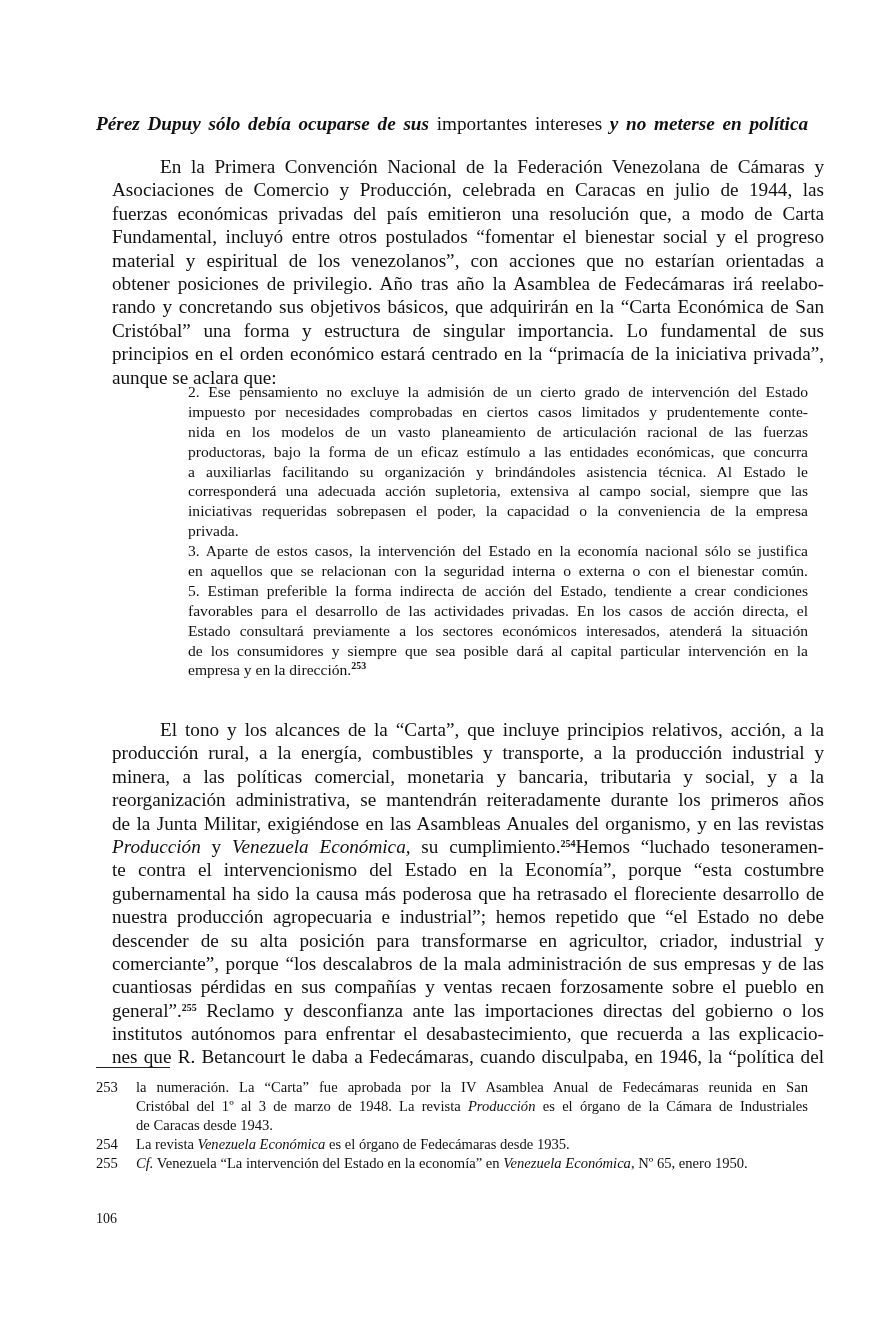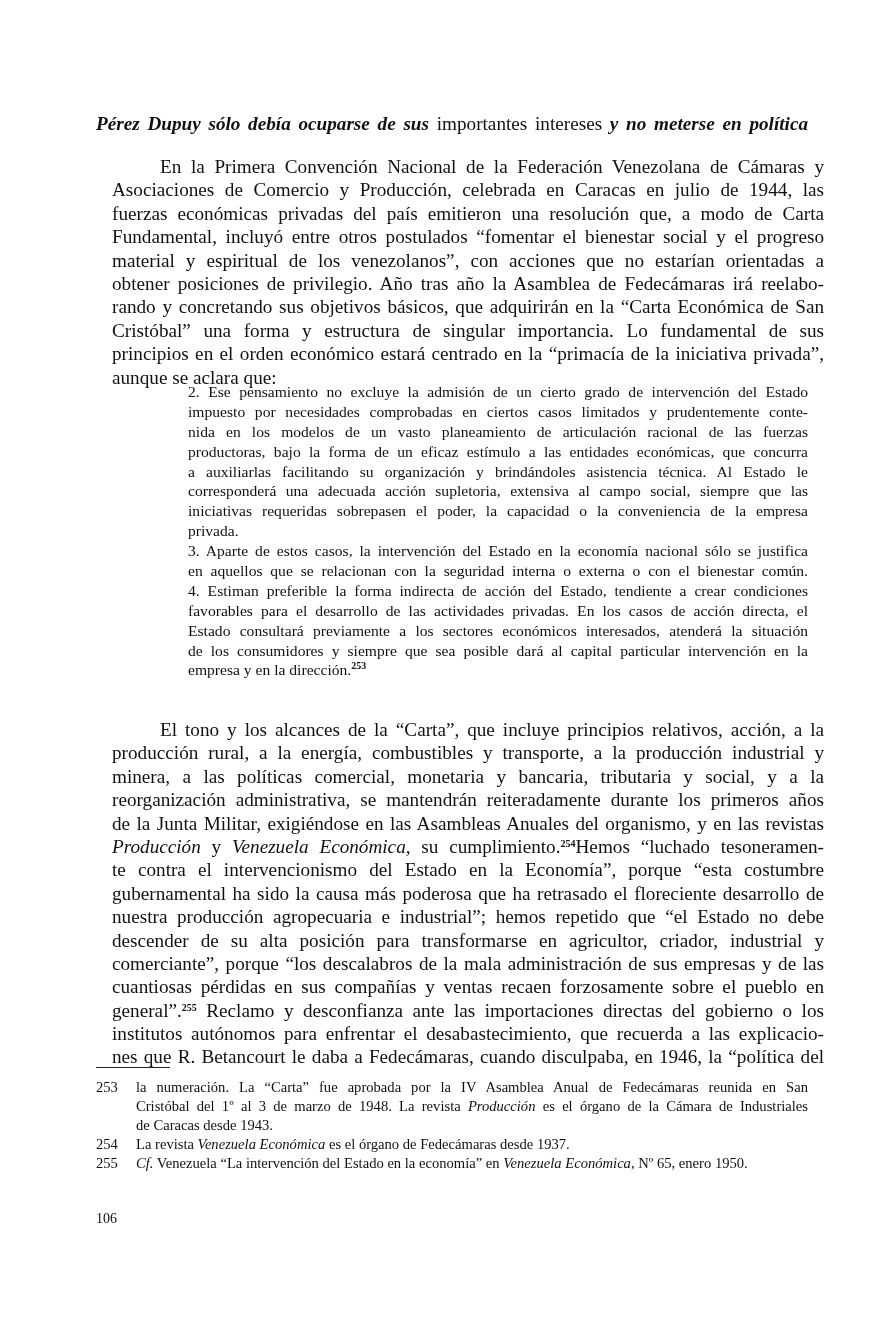--- a/index.html
+++ b/index.html
@@ -64,21 +64,21 @@
     <span class="line">2. Ese pensamiento no excluye la admisión de un cierto grado de intervención del Estado</span>
     <span class="line">impuesto por necesidades comprobadas en ciertos casos limitados y prudentemente conte-</span>
     <span class="line">nida en los modelos de un vasto planeamiento de articulación racional de las fuerzas</span>
     <span class="line">productoras, bajo la forma de un eficaz estímulo a las entidades económicas, que concurra</span>
     <span class="line">a auxiliarlas facilitando su organización y brindándoles asistencia técnica. Al Estado le</span>
     <span class="line">corresponderá una adecuada acción supletoria, extensiva al campo social, siempre que las</span>
     <span class="line">iniciativas requeridas sobrepasen el poder, la capacidad o la conveniencia de la empresa</span>
     <span class="line last">privada.</span>
     <span class="line">3. Aparte de estos casos, la intervención del Estado en la economía nacional sólo se justifica</span>
     <span class="line">en aquellos que se relacionan con la seguridad interna o externa o con el bienestar común.</span>
-    <span class="line">4. Estiman preferible la forma indirecta de acción del Estado, tendiente a crear condiciones</span>
+    <span class="line">5. Estiman preferible la forma indirecta de acción del Estado, tendiente a crear condiciones</span>
     <span class="line">favorables para el desarrollo de las actividades privadas. En los casos de acción directa, el</span>
     <span class="line">Estado consultará previamente a los sectores económicos interesados, atenderá la situación</span>
     <span class="line">de los consumidores y siempre que sea posible dará al capital particular intervención en la</span>
     <span class="line last"><span>empresa y en la dirección.</span><sup class="fn">253</sup></span>
   </div>
 
   <div class="para" style="top:706px;">
     <span class="line indent">El tono y los alcances de la “Carta”, que incluye principios relativos, acción, a la</span>
     <span class="line">producción rural, a la energía, combustibles y transporte, a la producción industrial y</span>
     <span class="line">minera, a las políticas comercial, monetaria y bancaria, tributaria y social, y a la</span>
@@ -103,21 +103,21 @@
       <span class="fn-num">253</span>
       <div class="fn-body">
         <span class="line">la numeración. La “Carta” fue aprobada por la IV Asamblea Anual de Fedecámaras reunida en San</span>
         <span class="line"><span>Cristóbal del 1º al 3 de marzo de 1948. La revista </span><span class="it">Producción</span><span> es el órgano de la Cámara de Industriales</span></span>
         <span class="line last">de Caracas desde 1943.</span>
       </div>
     </div>
     <div class="fn-row">
       <span class="fn-num">254</span>
       <div class="fn-body">
-        <span class="line last"><span>La revista </span><span class="it">Venezuela Económica</span><span> es el órgano de Fedecámaras desde 1937.</span></span>
+        <span class="line last"><span>La revista </span><span class="it">Venezuela Económica</span><span> es el órgano de Fedecámaras desde 1935.</span></span>
       </div>
     </div>
     <div class="fn-row">
       <span class="fn-num">255</span>
       <div class="fn-body">
         <span class="line last"><span class="it">Cf.</span><span> Venezuela “La intervención del Estado en la economía” en </span><span class="it">Venezuela Económica</span><span>, Nº 65, enero 1950.</span></span>
       </div>
     </div>
   </div>
 

